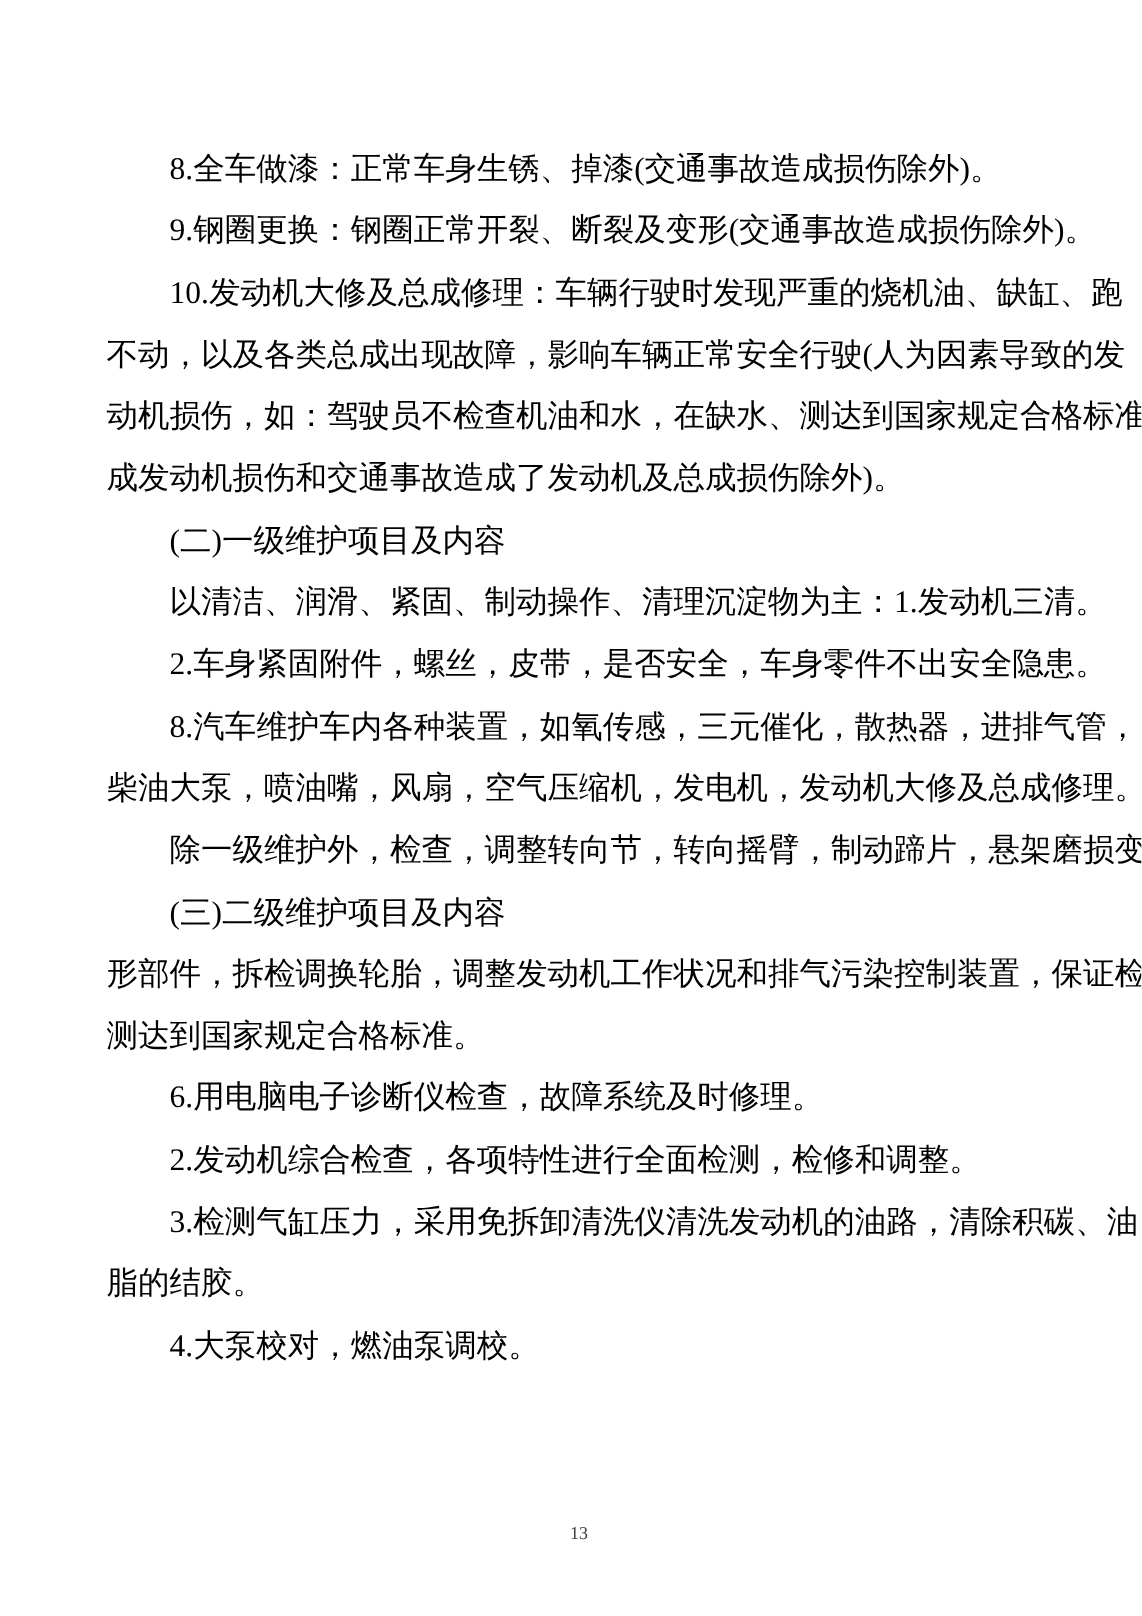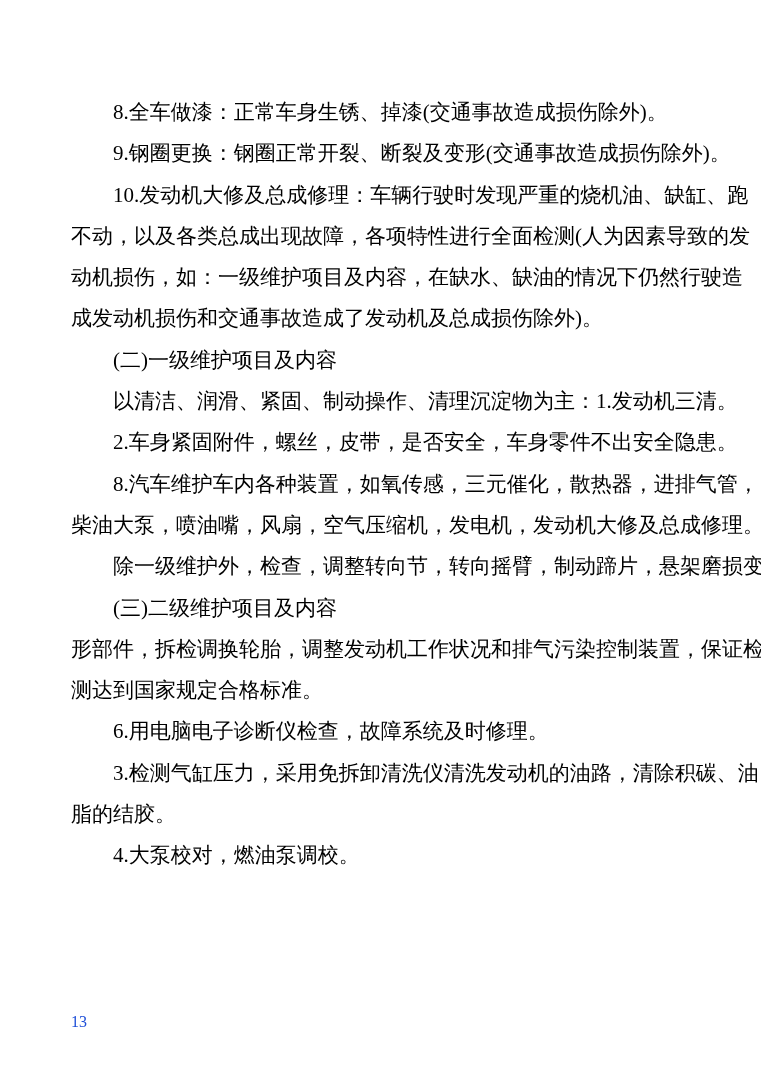--- a/index.html
+++ b/index.html
@@ -36,45 +36,47 @@
     .fj {
       text-align: justify;
       text-align-last: justify;
       text-justify: inter-ideograph;
     }
     .page-footer {
       position: absolute;
       left: 71px;
       top: 1012px;
       width: 630px;
-      font-size: 16px;
+      text-align: center;
+      font-size: 12px;
       line-height: 20px;
-      color: #1d4ed8;
+      color: #404040;
     }
   </style>
 </head>
 <body>
 
 <div class="page">
   <div class="doc-body">
     <div class="ln in">8.全车做漆：正常车身生锈、掉漆(交通事故造成损伤除外)。</div>
     <div class="ln in">9.钢圈更换：钢圈正常开裂、断裂及变形(交通事故造成损伤除外)。</div>
     <div class="ln in fj">10.发动机大修及总成修理：车辆行驶时发现严重的烧机油、缺缸、跑</div>
-    <div class="ln fj">不动，以及各类总成出现故障，各项特性进行全面检测(人为因素导致的发</div>
-    <div class="ln fj">动机损伤，如：一级维护项目及内容，在缺水、缺油的情况下仍然行驶造</div>
+    <div class="ln fj">不动，以及各类总成出现故障，影响车辆正常安全行驶(人为因素导致的发</div>
+    <div class="ln fj">动机损伤，如：驾驶员不检查机油和水，在缺水、测达到国家规定合格标准</div>
     <div class="ln">成发动机损伤和交通事故造成了发动机及总成损伤除外)。</div>
     <div class="ln in">(二)一级维护项目及内容</div>
     <div class="ln in">以清洁、润滑、紧固、制动操作、清理沉淀物为主：1.发动机三清。</div>
     <div class="ln in">2.车身紧固附件，螺丝，皮带，是否安全，车身零件不出安全隐患。</div>
     <div class="ln in fj">8.汽车维护车内各种装置，如氧传感，三元催化，散热器，进排气管，</div>
     <div class="ln">柴油大泵，喷油嘴，风扇，空气压缩机，发电机，发动机大修及总成修理。</div>
     <div class="ln in fj">除一级维护外，检查，调整转向节，转向摇臂，制动蹄片，悬架磨损变</div>
     <div class="ln in">(三)二级维护项目及内容</div>
     <div class="ln fj">形部件，拆检调换轮胎，调整发动机工作状况和排气污染控制装置，保证检</div>
     <div class="ln">测达到国家规定合格标准。</div>
     <div class="ln in">6.用电脑电子诊断仪检查，故障系统及时修理。</div>
+    <div class="ln in">2.发动机综合检查，各项特性进行全面检测，检修和调整。</div>
     <div class="ln in fj">3.检测气缸压力，采用免拆卸清洗仪清洗发动机的油路，清除积碳、油</div>
     <div class="ln">脂的结胶。</div>
     <div class="ln in">4.大泵校对，燃油泵调校。</div>
   </div>
 
   <div class="page-footer">13</div>
 </div>
 
 </body></html>

